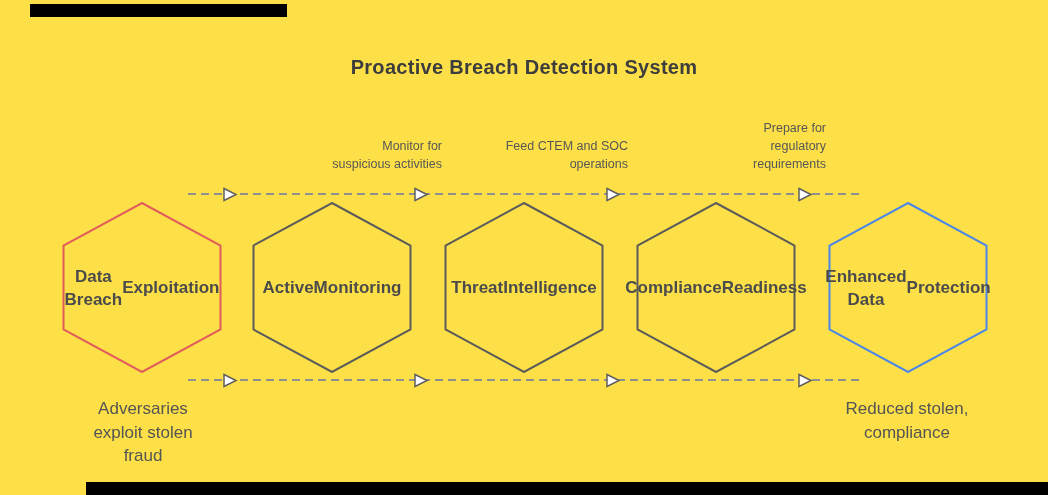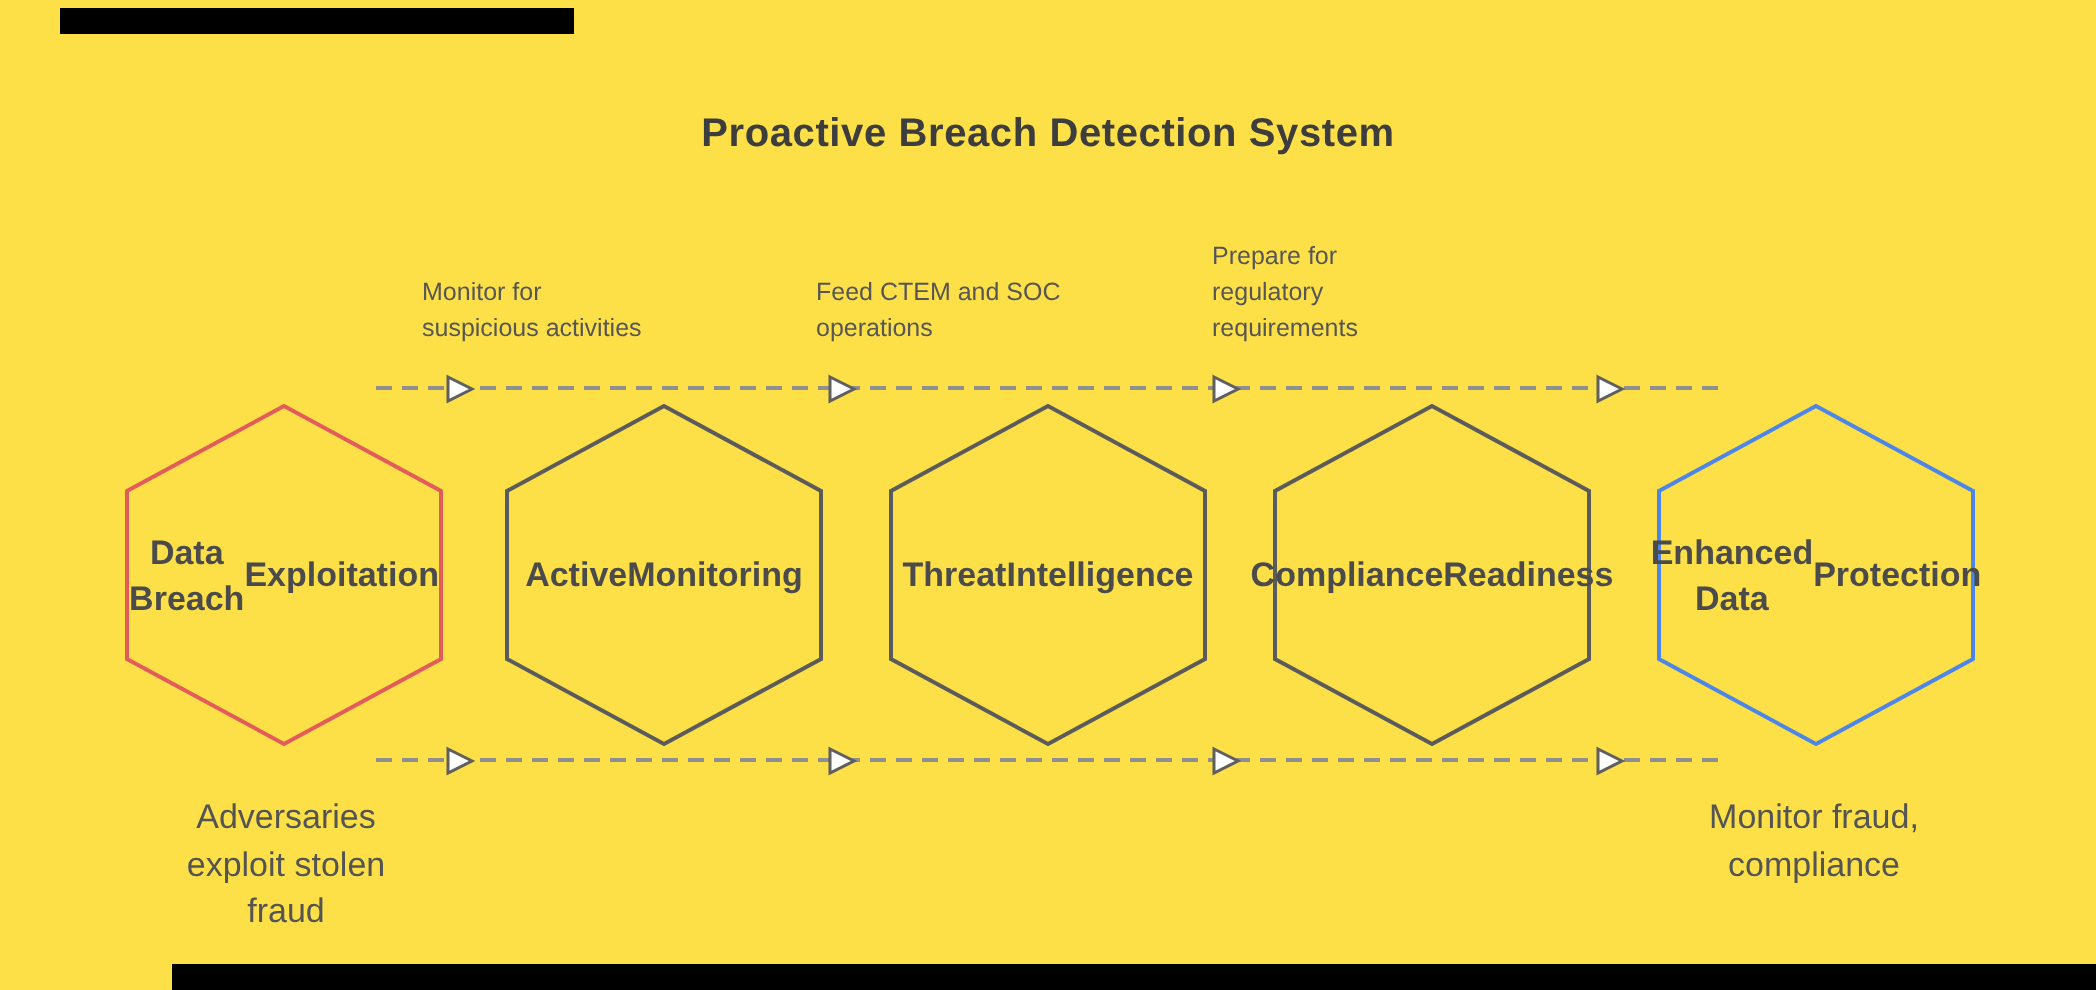--- a/index.html
+++ b/index.html
@@ -40,26 +40,26 @@
   .ah-bottom { top: 373px; }
   .ah-1 { left: 222px; }
   .ah-2 { left: 413px; }
   .ah-3 { left: 605px; }
   .ah-4 { left: 797px; }
 
   .arrow-label {
     position: absolute;
     bottom: 322px;
     width: 220px;
-    text-align: left;
+    text-align: right;
     font-size: 12.5px;
     line-height: 18px;
     color: #565656;
   }
-  .al-1 { left: 211px; }
+  .al-1 { left: 222px; }
   .al-2 { left: 408px; }
   .al-3 { left: 606px; }
   .arrow-label span { display: block; }
 
   .hex {
     position: absolute;
     top: 202px;
     width: 160px;
     height: 171px;
   }
@@ -196,17 +196,17 @@
       <span>Protection</span>
     </div>
   </div>
 
   <div class="caption cap-left">
     <span>Adversaries</span>
     <span>exploit stolen</span>
     <span>fraud</span>
   </div>
   <div class="caption cap-right">
-    <span>Monitor fraud,</span>
+    <span>Reduced stolen,</span>
     <span>compliance</span>
   </div>
 
 </div>
 
 </body></html>

